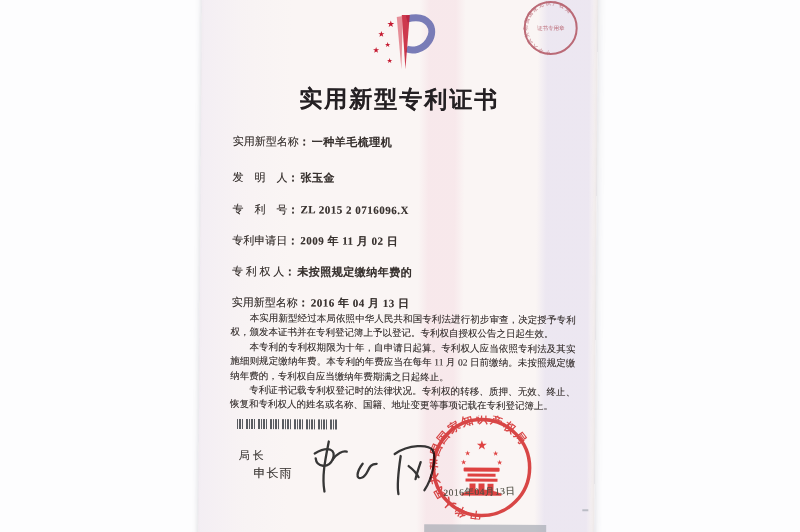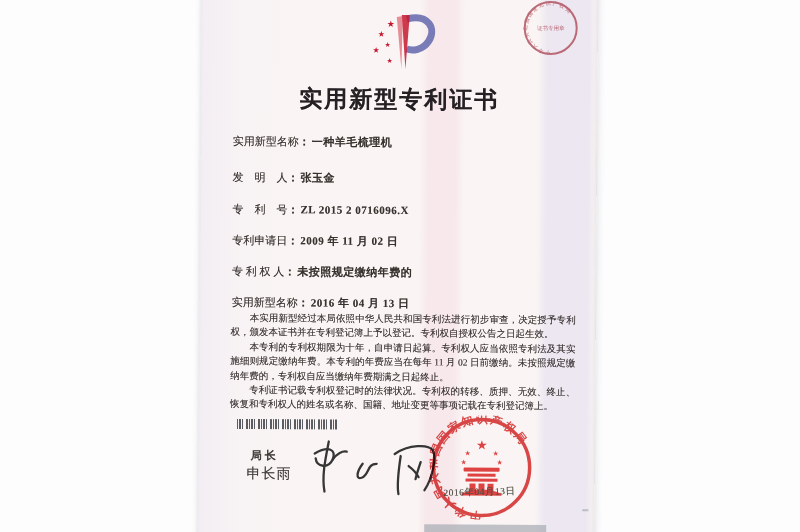--- a/index.html
+++ b/index.html
@@ -47,23 +47,23 @@
   .body-text p{position:static;margin:0;text-indent:2em;}
   .barcode{
     left:38px;top:430px;width:101px;height:10px;
     background:repeating-linear-gradient(90deg,
       #31363c 0 1px, rgba(0,0,0,0) 1px 2px,
       #31363c 2px 4px, rgba(0,0,0,0) 4px 5px,
       #31363c 5px 6px, rgba(0,0,0,0) 6px 9px,
       #31363c 9px 11px, rgba(0,0,0,0) 11px 12px);
     opacity:0.8;
   }
-  .director-label{left:52px;top:459px;font-size:11px;color:#423e3c;letter-spacing:3px;
-    text-shadow:0 0 0.5px rgba(60,55,50,0.5);font-weight:bold;}
-  .director-name{left:48px;top:476px;font-size:14px;color:#423e3c;letter-spacing:1px;
+  .director-label{left:40px;top:459px;font-size:11px;color:#423e3c;letter-spacing:3px;
+    text-shadow:0 0 0.5px rgba(60,55,50,0.5);}
+  .director-name{left:55px;top:476px;font-size:12px;color:#423e3c;letter-spacing:1px;
     text-shadow:0 0 0.5px rgba(60,55,50,0.5);}
   .signature{left:108px;top:448px;width:140px;height:62px;opacity:0.88;}
   .seal-bottom{left:231px;top:425px;width:104px;height:104px;opacity:0.88;mix-blend-mode:multiply;}
   .seal-date{
     left:245px;top:495px;width:90px;font-size:9.5px;color:#4f4f44;letter-spacing:0.5px;
     transform:rotate(-2deg);white-space:nowrap;z-index:1;
     text-shadow:0 0 0.5px rgba(70,70,60,0.5);
   }
   .bottom-shade{left:226px;top:534px;width:122px;height:8px;background:#a7abb4;opacity:0.7;}
   .edge-mark{left:384px;top:518px;width:6px;height:2px;background:#9aa0a8;opacity:0.6;}

